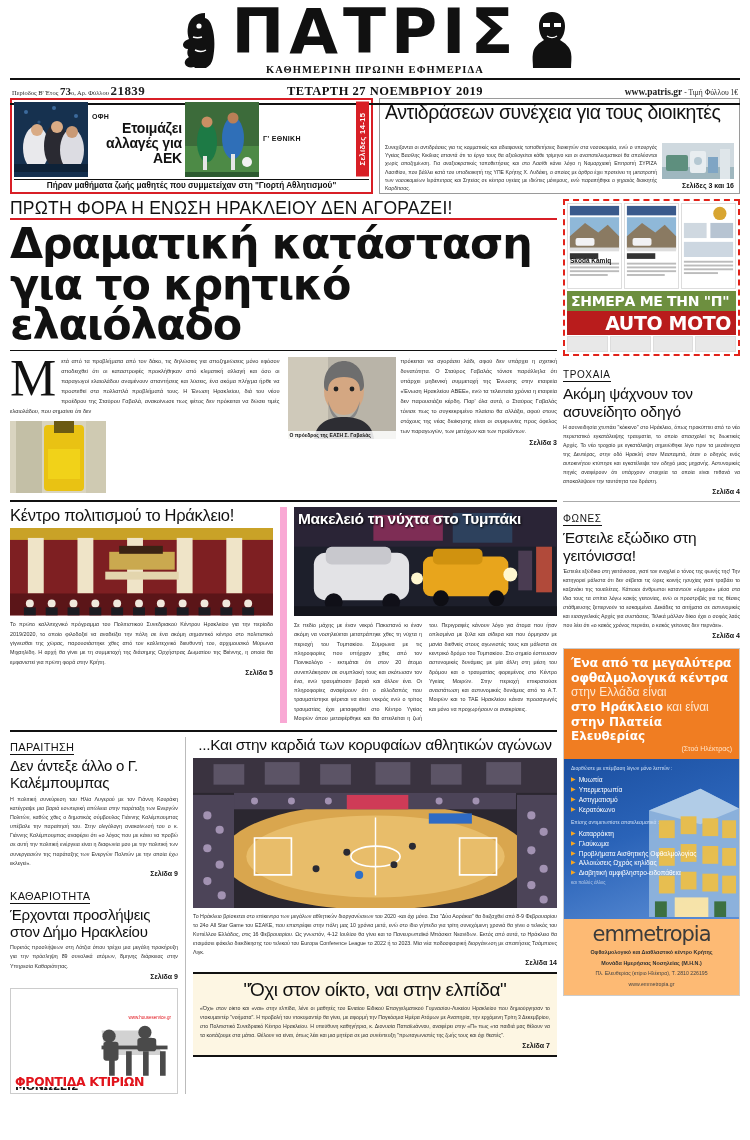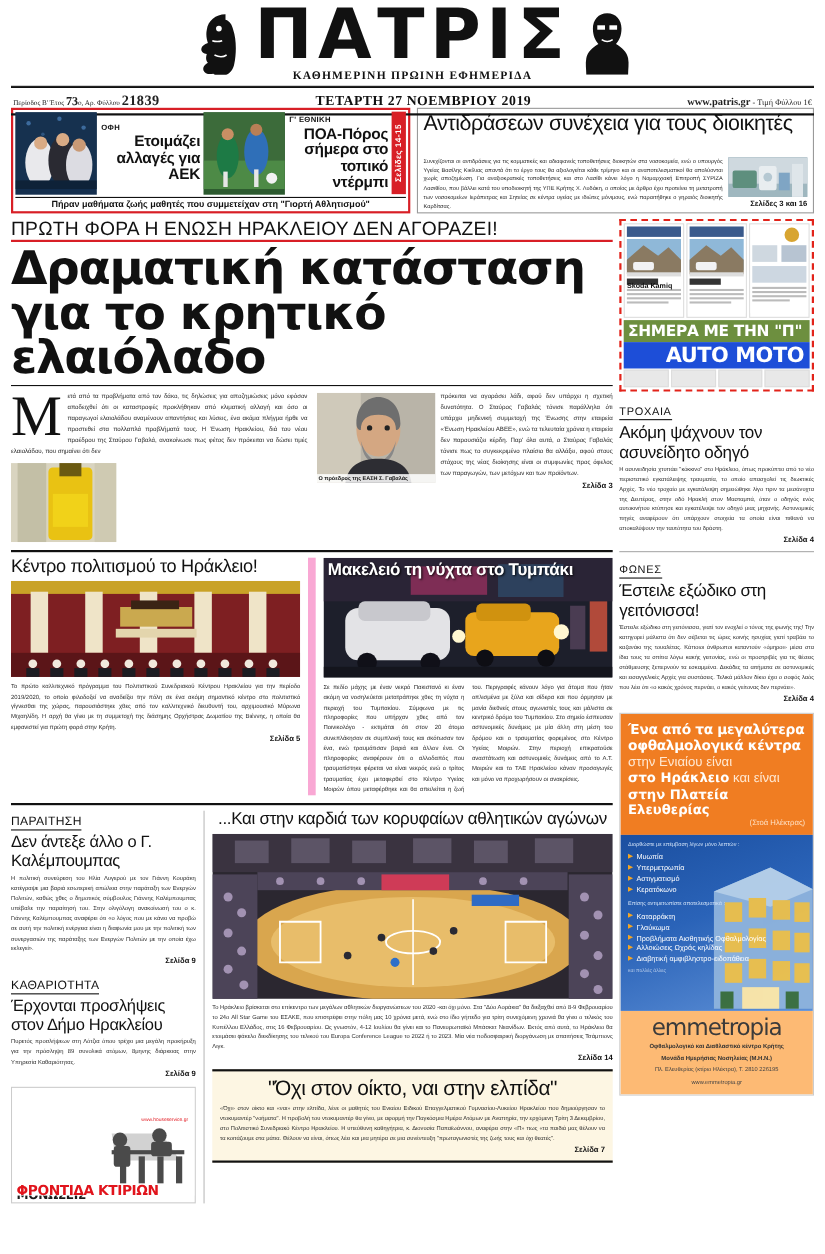--- a/index.html
+++ b/index.html
@@ -154,21 +154,21 @@
   .promo{
     border:2px dashed #e2231a;padding:2px;box-sizing:border-box;background:#fff;
   }
   .promo-grid{display:flex;gap:2px;height:86px;}
   .promo-pane{flex:1;position:relative;overflow:hidden;background:#fff;border:1px solid #ddd;}
   .promo-band{
     background:#6d8f3f;color:#fff;font-family:"DejaVu Sans",sans-serif;font-weight:700;
     font-size:14px;letter-spacing:-.3px;padding:2px 4px;margin-top:2px;
   }
   .promo-band2{
-    background:#1d4ed8;color:#fff;font-family:"DejaVu Sans",sans-serif;font-weight:700;
+    background:#b91c1c;color:#fff;font-family:"DejaVu Sans",sans-serif;font-weight:700;
     font-size:19px;letter-spacing:-.4px;text-align:right;padding:1px 5px;
   }
   .promo-foot{height:16px;display:flex;gap:2px;margin-top:1px;}
   .promo-foot div{flex:1;background:#e8e8e8;border:1px solid #ddd;}
 
   .side-block{margin-top:8px;}
   .side-kicker{font-size:10px;letter-spacing:.6px;border-bottom:1px solid #111;display:inline-block;padding-bottom:1px;margin-bottom:3px;}
   .side-head{font-size:15.5px;line-height:1.14;letter-spacing:-.35px;color:#111;margin-bottom:3px;}
   .side-txt{font-size:5.2px;line-height:1.72;text-align:justify;color:#2b2b2b;}
   .side-rule{border-top:1px solid #aaa;margin-top:6px;padding-top:6px;}
@@ -269,21 +269,20 @@
               <ellipse cx="48" cy="36" rx="11" ry="21" fill="#2f6fb8"></ellipse>
               <circle cx="22" cy="20" r="5.5" fill="#c98f64"></circle>
               <circle cx="48" cy="16" r="5.5" fill="#b97f56"></circle>
               <rect x="18" y="54" width="4" height="14" fill="#e6e6e6"></rect>
               <rect x="46" y="52" width="4" height="16" fill="#e6e6e6"></rect>
               <circle cx="62" cy="60" r="5" fill="#f2f2f2"></circle>
             </svg>
           </div>
           <div class="sp-txt">
             <div class="sp-kicker">Γ' ΕΘΝΙΚΗ</div>
-            <div class="sp-head">ΠΟΑ-Πόρος σήμερα στο τοπικό ντέρμπι</div>
           </div>
         </div>
         <div class="sp-pages">Σελίδες 14-15</div>
       </div>
       <div class="sports-caption">Πήραν μαθήματα ζωής μαθητές που συμμετείχαν στη "Γιορτή Αθλητισμού"</div>
     </div>
 
     <div class="admin-box">
       <div class="admin-head">Αντιδράσεων συνέχεια για τους διοικητές</div>
       <div class="admin-body">
@@ -618,21 +617,21 @@
         <div class="side-kicker">ΦΩΝΕΣ</div>
         <div class="side-head">Έστειλε εξώδικο στη γειτόνισσα!</div>
         <div class="side-txt">Έστειλε εξώδικο στη γειτόνισσα, γιατί τον ενοχλεί ο τόνος της φωνής της! Την κατηγορεί μάλιστα ότι δεν σέβεται τις ώρες κοινής ησυχίας γιατί τραβάει το καζανάκι της τουαλέτας. Κάποιοι άνθρωποι καταντούν «όμηροι» μέσα στα ίδια τους τα σπίτια λόγω κακής γειτονίας, ενώ οι προστριβές για τις θέσεις στάθμευσης ξεπερνούν τα εσκαμμένα. Δεκάδες τα αιτήματα σε αστυνομικές και εισαγγελικές Αρχές για συστάσεις. Τελικά μάλλον δίκιο έχει ο σοφός λαός που λέει ότι «ο κακός χρόνος περνάει, ο κακός γείτονας δεν περνάει».</div>
         <div class="page-ref">Σελίδα 4</div>
       </div>
 
       <div class="eye-ad">
         <div class="eye-top">
           <div class="eye-l1">Ένα από τα μεγαλύτερα</div>
           <div class="eye-l1">οφθαλμολογικά κέντρα</div>
-          <div class="eye-l2">στην Ενιαίου είναι</div>
+          <div class="eye-l2">στην Ελλάδα είναι</div>
           <div class="eye-l2">
             <b>στο Ηράκλειο</b>
             <span>και είναι</span>
           </div>
           <div class="eye-l2">
             <b>στην Πλατεία Ελευθερίας</b>
           </div>
           <div class="eye-l3">(Στοά Ηλέκτρας)</div>
         </div>
         <div class="eye-mid">

